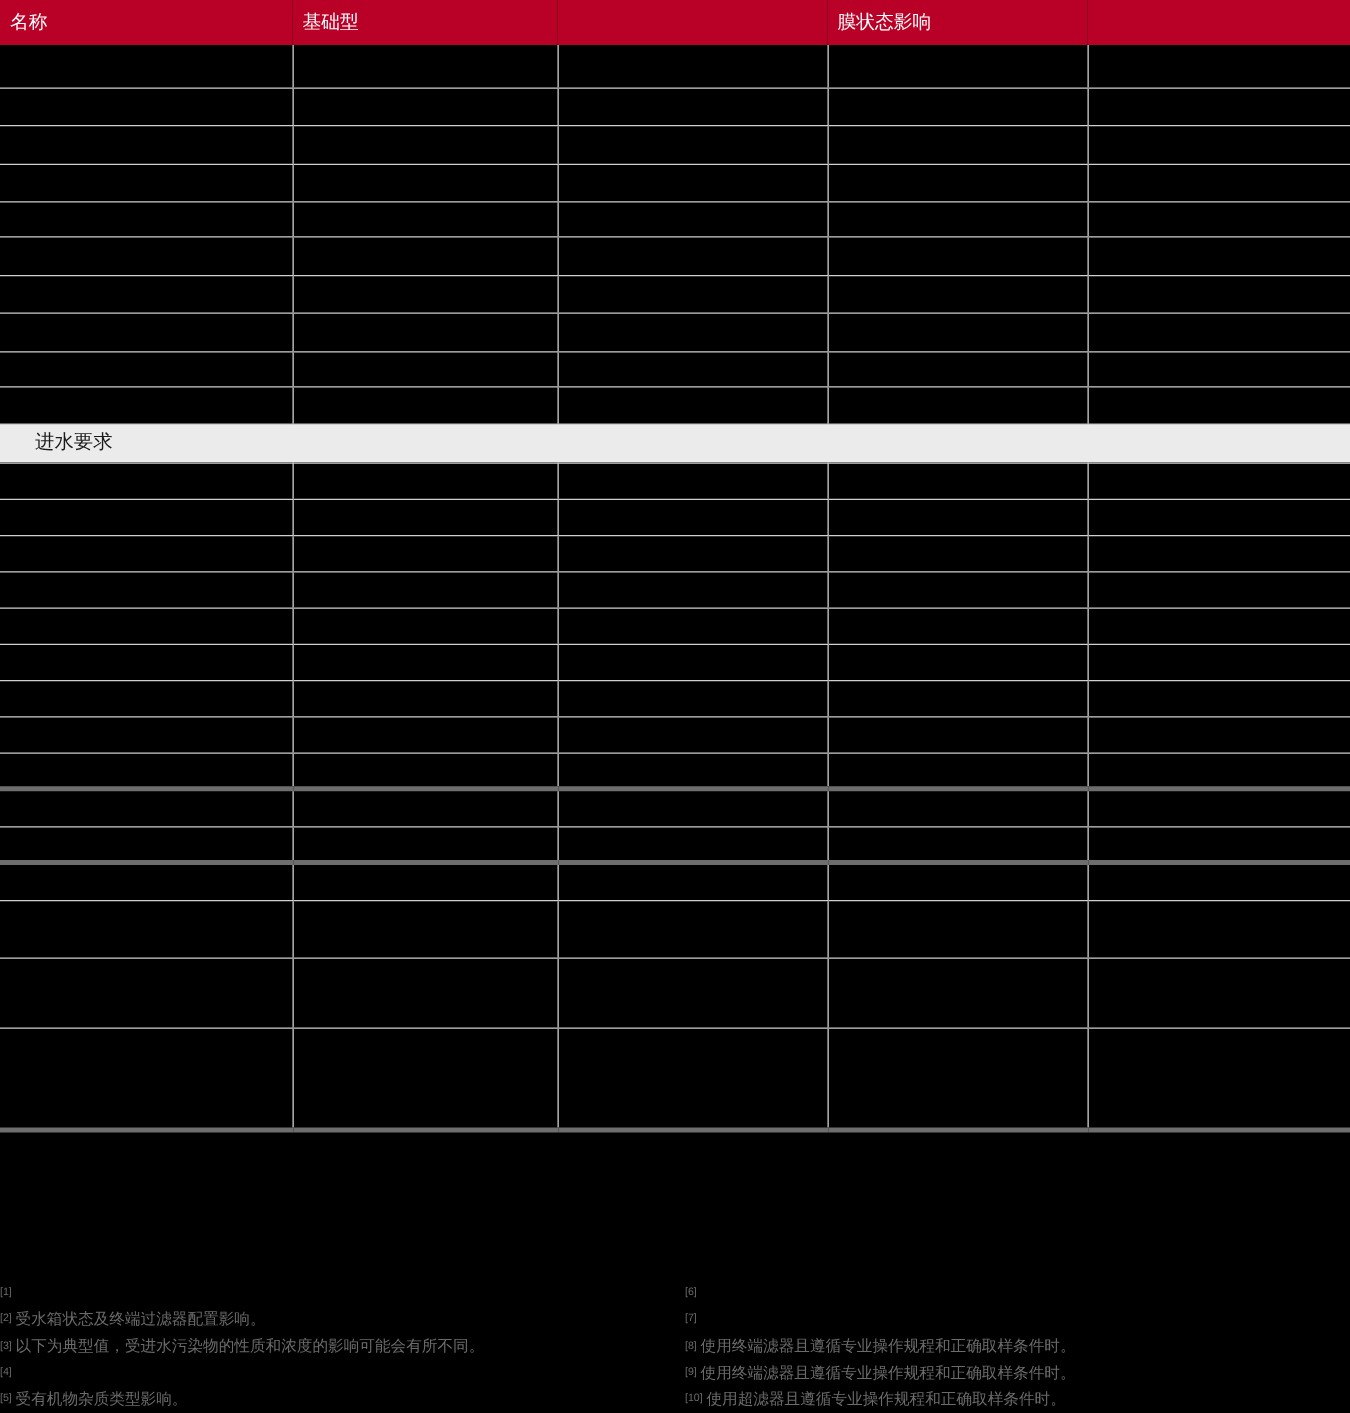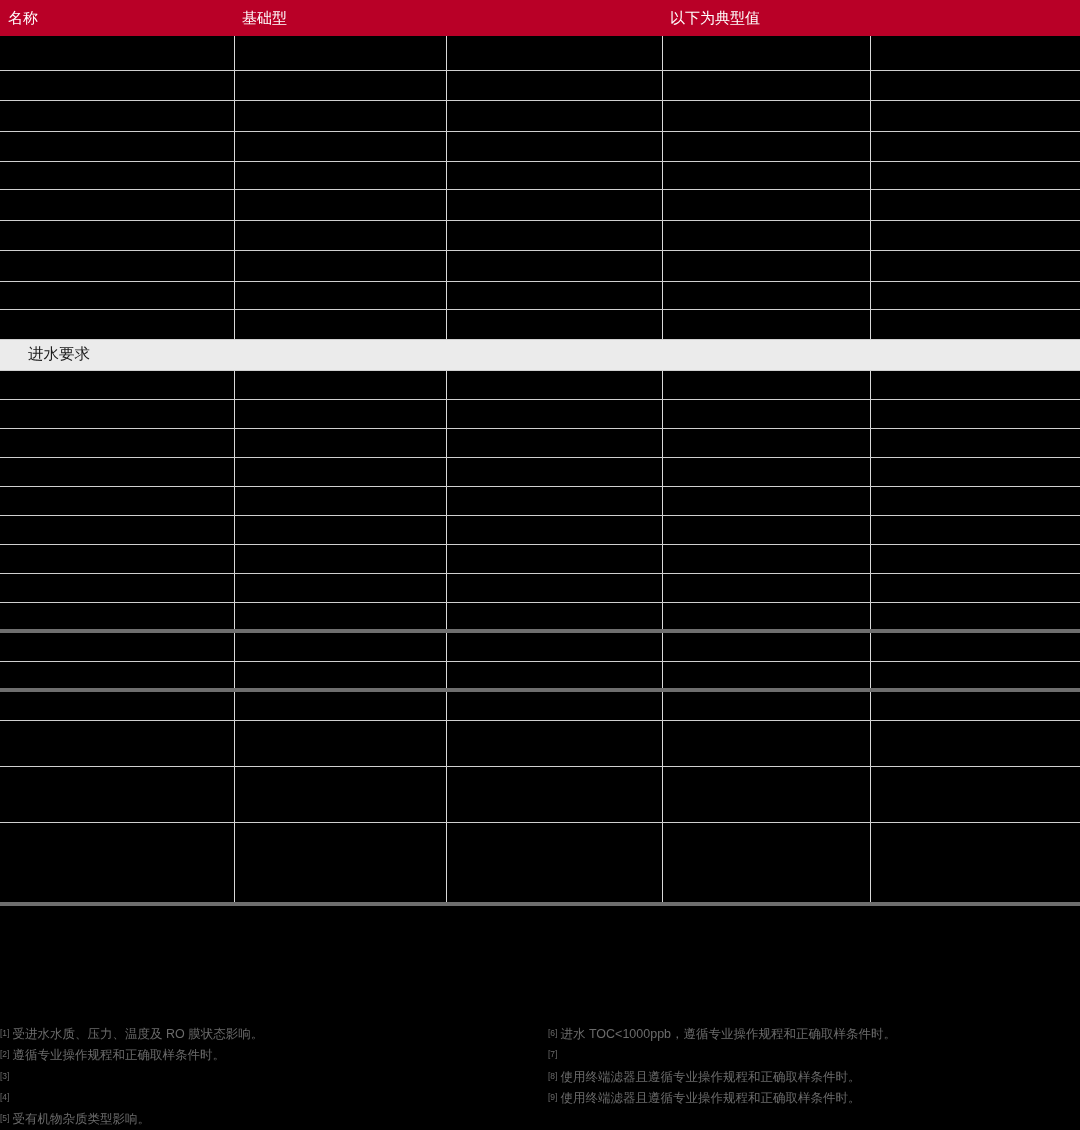--- a/index.html
+++ b/index.html
@@ -123,21 +123,21 @@
       <col class="c1">
       <col class="c2">
       <col class="c3">
       <col class="c4">
   </colgroup>
   <thead>
     <tr>
       <th>名称</th>
       <th>基础型</th>
       <th></th>
-      <th>以下为典型值</th>
+      <th>膜状态影响</th>
       <th></th>
     </tr>
   </thead>
   <tbody id="table-body">
       <tr class="data-row">
         <td style="height: 34px;"></td>
         <td style="height: 34px;"></td>
         <td style="height: 34px;"></td>
         <td style="height: 34px;"></td>
         <td style="height: 34px;"></td>
@@ -313,47 +313,50 @@
         <td style="height: 82px;"></td>
         <td style="height: 82px;"></td>
       </tr>
     </tbody>
 </table>
 
 <div class="footnotes">
   <div class="fn-col left" id="fn-left">
       <div class="fn-item">
         <span class="fn-mark">[1]</span>
-        <span class="fn-text">受进水水质、压力、温度及 RO 膜状态影响。</span>
       </div>
       <div class="fn-item">
         <span class="fn-mark">[2]</span>
-        <span class="fn-text">遵循专业操作规程和正确取样条件时。</span>
+        <span class="fn-text">受水箱状态及终端过滤器配置影响。</span>
       </div>
       <div class="fn-item">
         <span class="fn-mark">[3]</span>
+        <span class="fn-text">以下为典型值，受进水污染物的性质和浓度的影响可能会有所不同。</span>
       </div>
       <div class="fn-item">
         <span class="fn-mark">[4]</span>
       </div>
       <div class="fn-item">
         <span class="fn-mark">[5]</span>
         <span class="fn-text">受有机物杂质类型影响。</span>
       </div>
     </div>
   <div class="fn-col right" id="fn-right">
       <div class="fn-item">
         <span class="fn-mark">[6]</span>
-        <span class="fn-text">进水 TOC&lt;1000ppb，遵循专业操作规程和正确取样条件时。</span>
       </div>
       <div class="fn-item">
         <span class="fn-mark">[7]</span>
       </div>
       <div class="fn-item">
         <span class="fn-mark">[8]</span>
         <span class="fn-text">使用终端滤器且遵循专业操作规程和正确取样条件时。</span>
       </div>
       <div class="fn-item">
         <span class="fn-mark">[9]</span>
         <span class="fn-text">使用终端滤器且遵循专业操作规程和正确取样条件时。</span>
       </div>
+      <div class="fn-item">
+        <span class="fn-mark">[10]</span>
+        <span class="fn-text">使用超滤器且遵循专业操作规程和正确取样条件时。</span>
+      </div>
     </div>
 </div>
 
 </body></html>

